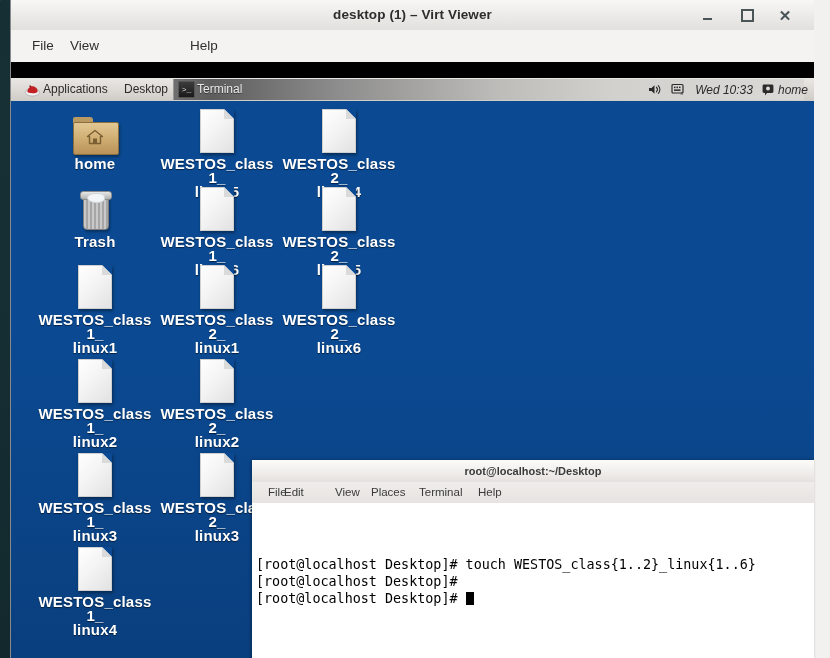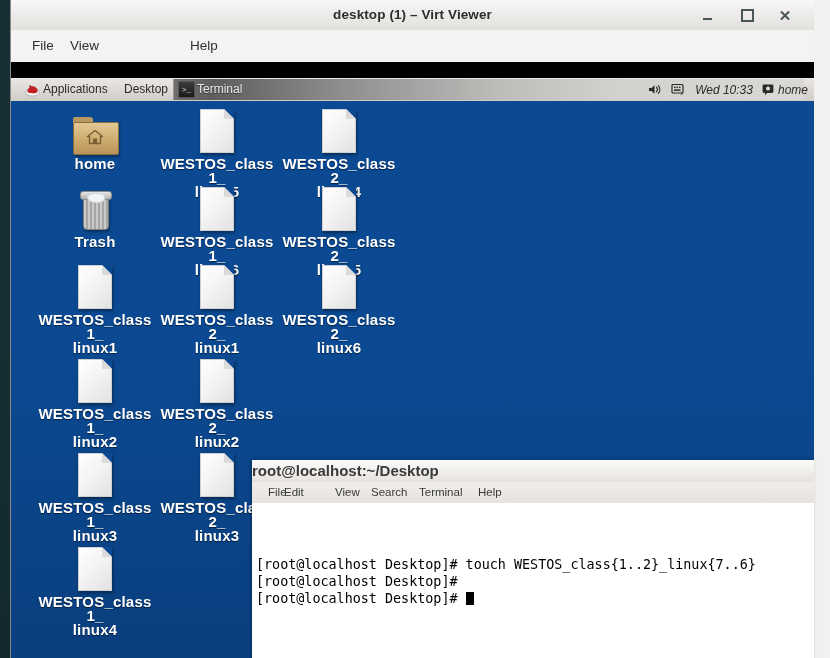--- a/index.html
+++ b/index.html
@@ -173,22 +173,22 @@
     background:#ffffff;
     box-shadow:-1px 0 3px rgba(0,0,0,.35);
     overflow:hidden;
   }
   #terminal-titlebar{
     position:absolute;left:0;top:0;width:562px;height:22px;
     background:linear-gradient(to bottom,#fbfbfa 0%,#efedea 60%,#e4e1de 100%);
     border-bottom:1px solid #cbc8c4;
   }
   #terminal-title{
-    width:562px;height:22px;line-height:22px;text-align:left;
-    font-size:15px;color:#3a3a3a;font-weight:bold;
+    width:562px;height:22px;line-height:22px;text-align:center;
+    font-size:11px;color:#3a3a3a;font-weight:bold;
   }
   #terminal-menubar{
     position:absolute;left:0;top:22px;width:562px;height:21px;
     background:linear-gradient(to bottom,#efedeb,#e6e3e0);
     border-bottom:1px solid #cdcac6;
   }
   .term-menu{
     position:absolute;top:0;height:21px;line-height:21px;
     font-size:11.5px;color:#3a3a3a;padding:0 7px;cursor:default;
   }
@@ -380,23 +380,23 @@
       </div>
 
     <div id="terminal-window">
       <div id="terminal-titlebar">
         <div id="terminal-title">root@localhost:~/Desktop</div>
       </div>
       <div id="terminal-menubar">
         <div class="term-menu" style="left:9px">File</div>
         <div class="term-menu" style="left:25px">Edit</div>
         <div class="term-menu" style="left:76px">View</div>
-        <div class="term-menu" style="left:112px">Search</div>
+        <div class="term-menu" style="left:112px">Places</div>
         <div class="term-menu" style="left:160px">Terminal</div>
         <div class="term-menu" style="left:219px">Help</div>
       </div>
       <div id="terminal-body">
         
-      <div class="term-line">[root@localhost Desktop]# touch WESTOS_class{1..2}_linux{7..6}</div><div class="term-line">[root@localhost Desktop]#</div><div class="term-line">[root@localhost Desktop]# <span class="cursor-block"></span></div></div>
+      <div class="term-line">[root@localhost Desktop]# touch WESTOS_class{1..2}_linux{1..6}</div><div class="term-line">[root@localhost Desktop]#</div><div class="term-line">[root@localhost Desktop]# <span class="cursor-block"></span></div></div>
     </div>
 
   </div>
 </div>
 
 </body></html>

